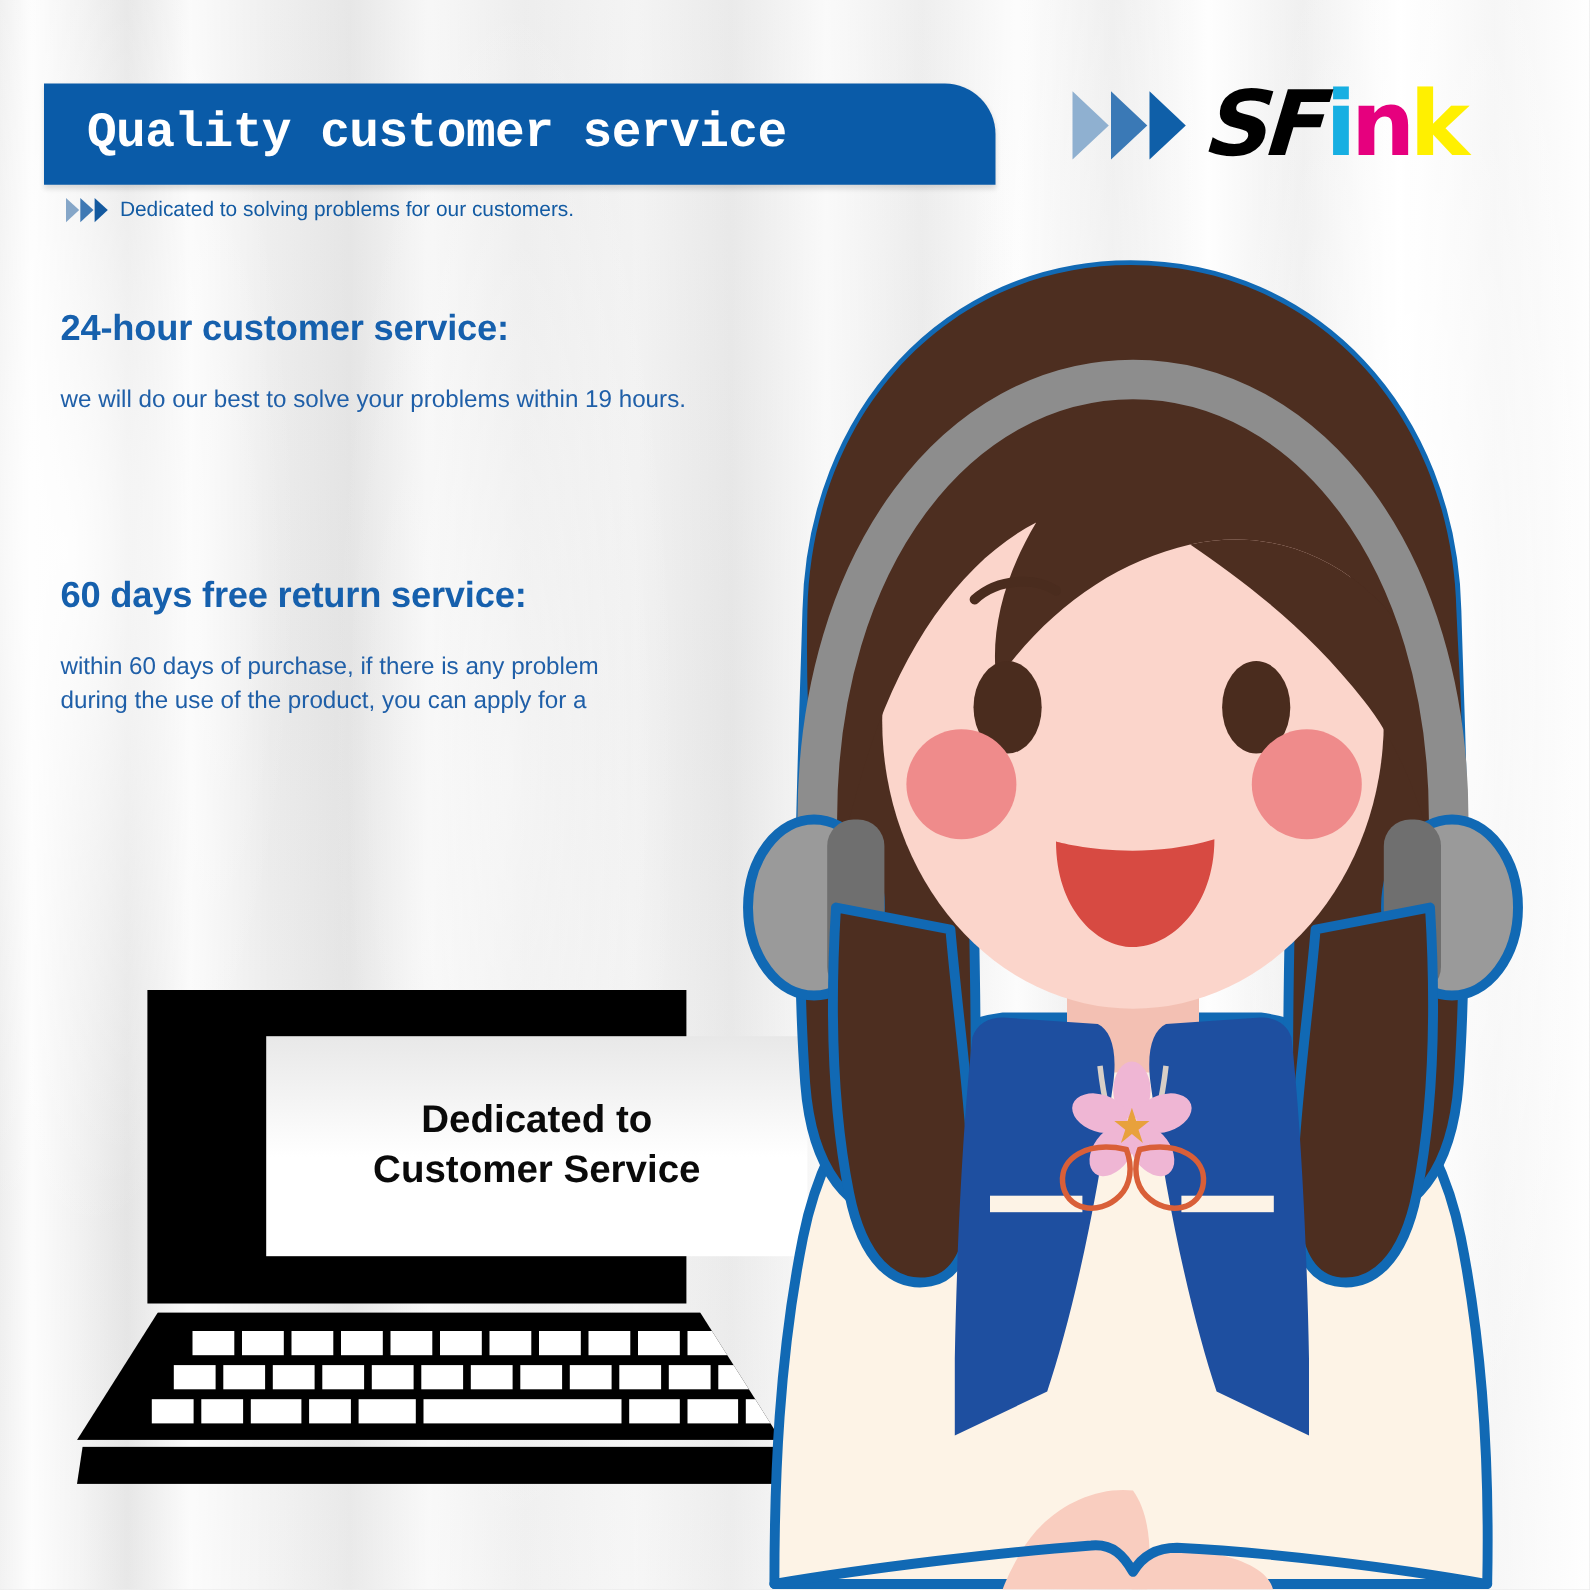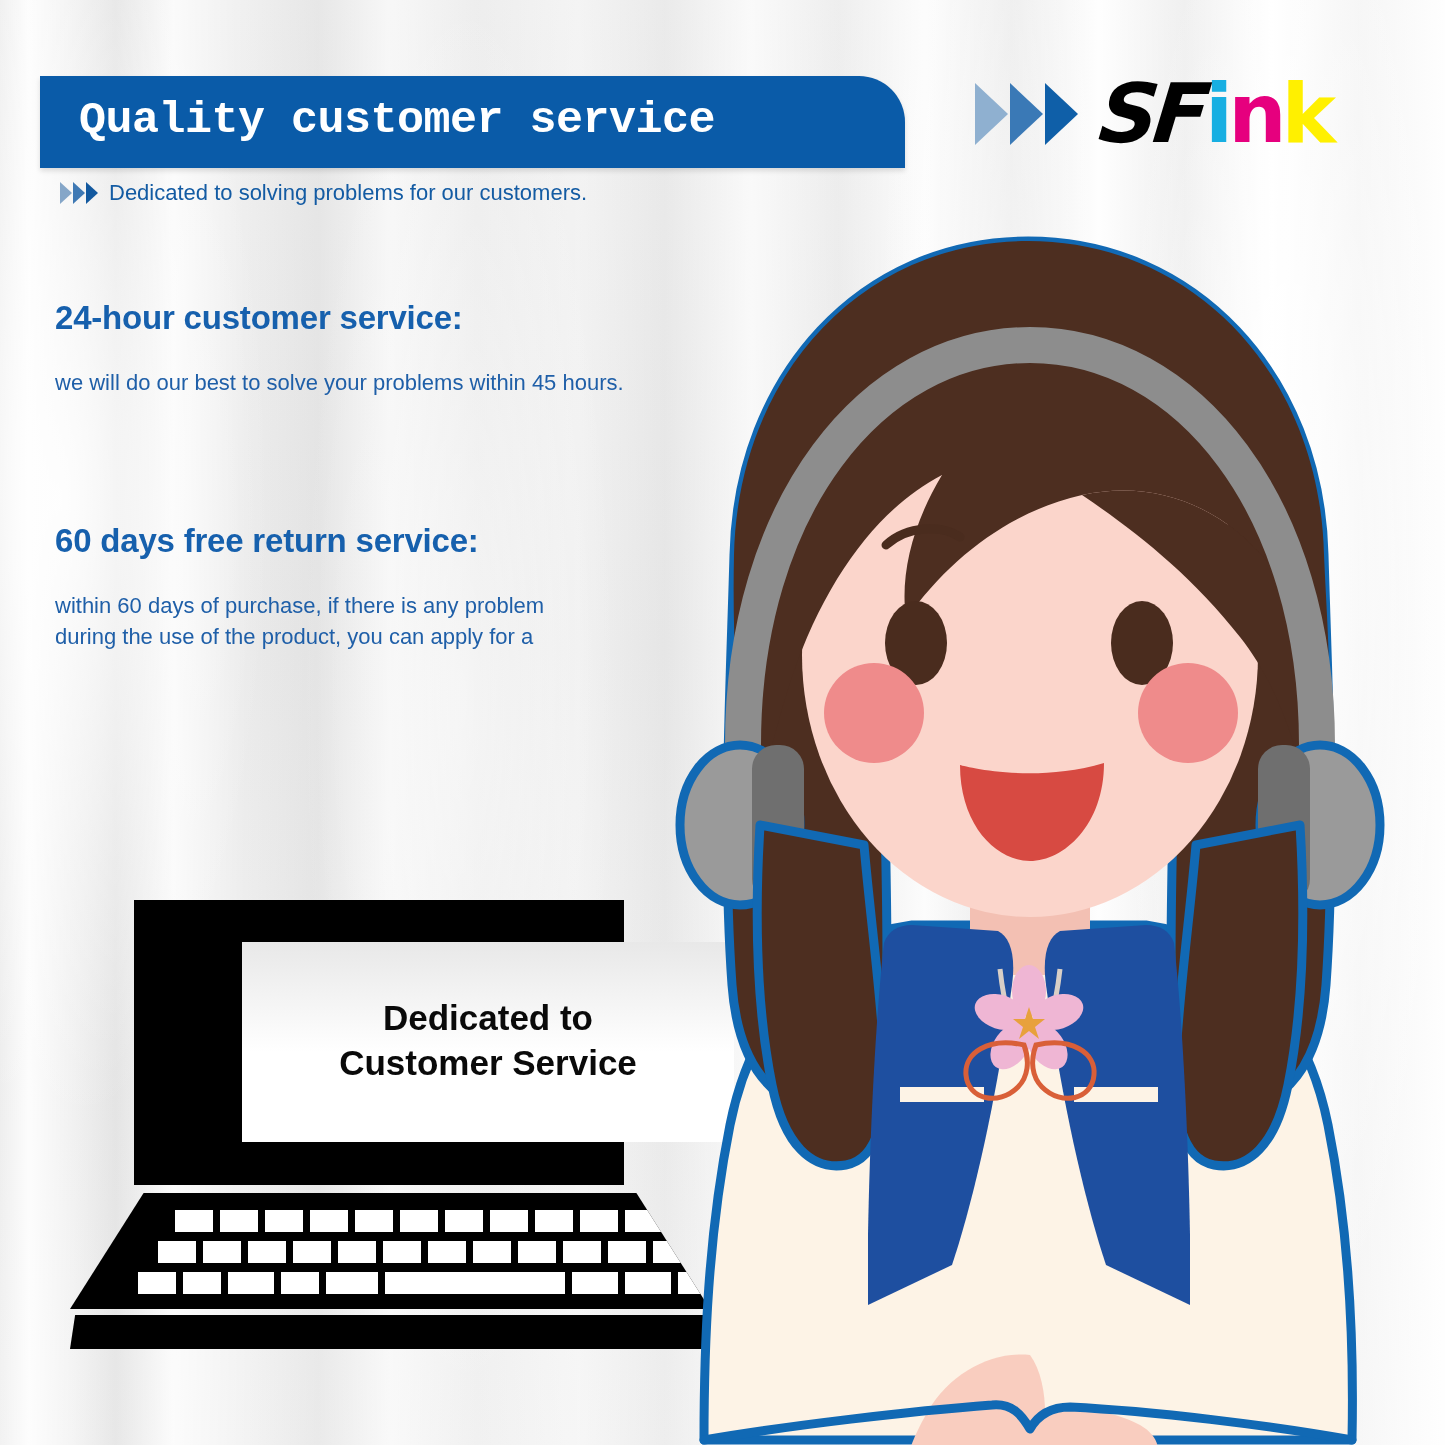--- a/index.html
+++ b/index.html
@@ -57,27 +57,27 @@
     white-space:nowrap;
   }
 
   
   .subrow{position:absolute;left:60px;top:180px;display:flex;align-items:center;gap:11px;}
   .chev-group{display:flex;align-items:center;gap:1px;}
   .chev{width:0;height:0;border-top:11px solid transparent;border-bottom:11px solid transparent;}
   .chev.c1{border-left:12px solid #85a6c8;}
   .chev.c2{border-left:12px solid #3f79b4;}
   .chev.c3{border-left:12px solid #13599f;}
-  .subtext{color:#135ba3;font-size:22px;font-weight:500;white-space:nowrap;}
+  .subtext{color:#135ba3;font-size:19px;font-weight:500;white-space:nowrap;}
 
   
   .sec{position:absolute;}
   .sec-h{color:#1660ad;font-size:33px;font-weight:bold;white-space:nowrap;letter-spacing:-.2px;}
   .sec-b{color:#1f5fa8;font-size:22px;line-height:31px;font-weight:500;margin-top:30px;}
-  #sec1{left:55px;top:299px;}
+  #sec1{left:55px;top:279px;}
   #sec2{left:55px;top:522px;}
 
   
   .laptop{position:absolute;left:62px;top:900px;width:660px;height:470px;}
   .lid{position:absolute;left:72px;top:0;width:490px;height:285px;background:#000;}
   .screen{position:absolute;left:108px;top:42px;width:492px;height:200px;
     background:linear-gradient(180deg,#e8e8e8 0%,#ffffff 55%,#ffffff 100%);}
   .screen-txt{position:absolute;left:0;right:0;top:50%;transform:translateY(-52%);
     text-align:center;color:#0a0a0a;font-size:35px;font-weight:bold;line-height:45px;}
   .kbd{position:absolute;left:8px;top:293px;width:640px;height:116px;background:#000;
@@ -135,21 +135,21 @@
       <span class="lt-f">F</span>
       <span class="lt-i">i</span>
       <span class="lt-n">n</span>
       <span class="lt-k">k</span>
     </span>
   </div>
 
   <div class="sec" id="sec1">
     <div class="sec-h">24-hour customer service:</div>
     <div class="sec-b">
-      <div>we will do our best to solve your problems within 45 hours.</div>
+      <div>we will do our best to solve your problems within 19 hours.</div>
     </div>
   </div>
 
   <div class="sec" id="sec2">
     <div class="sec-h">60 days free return service:</div>
     <div class="sec-b">
       <div>within 60 days of purchase, if there is any problem</div>
       <div>during the use of the product, you can apply for a</div>
     </div>
   </div>

